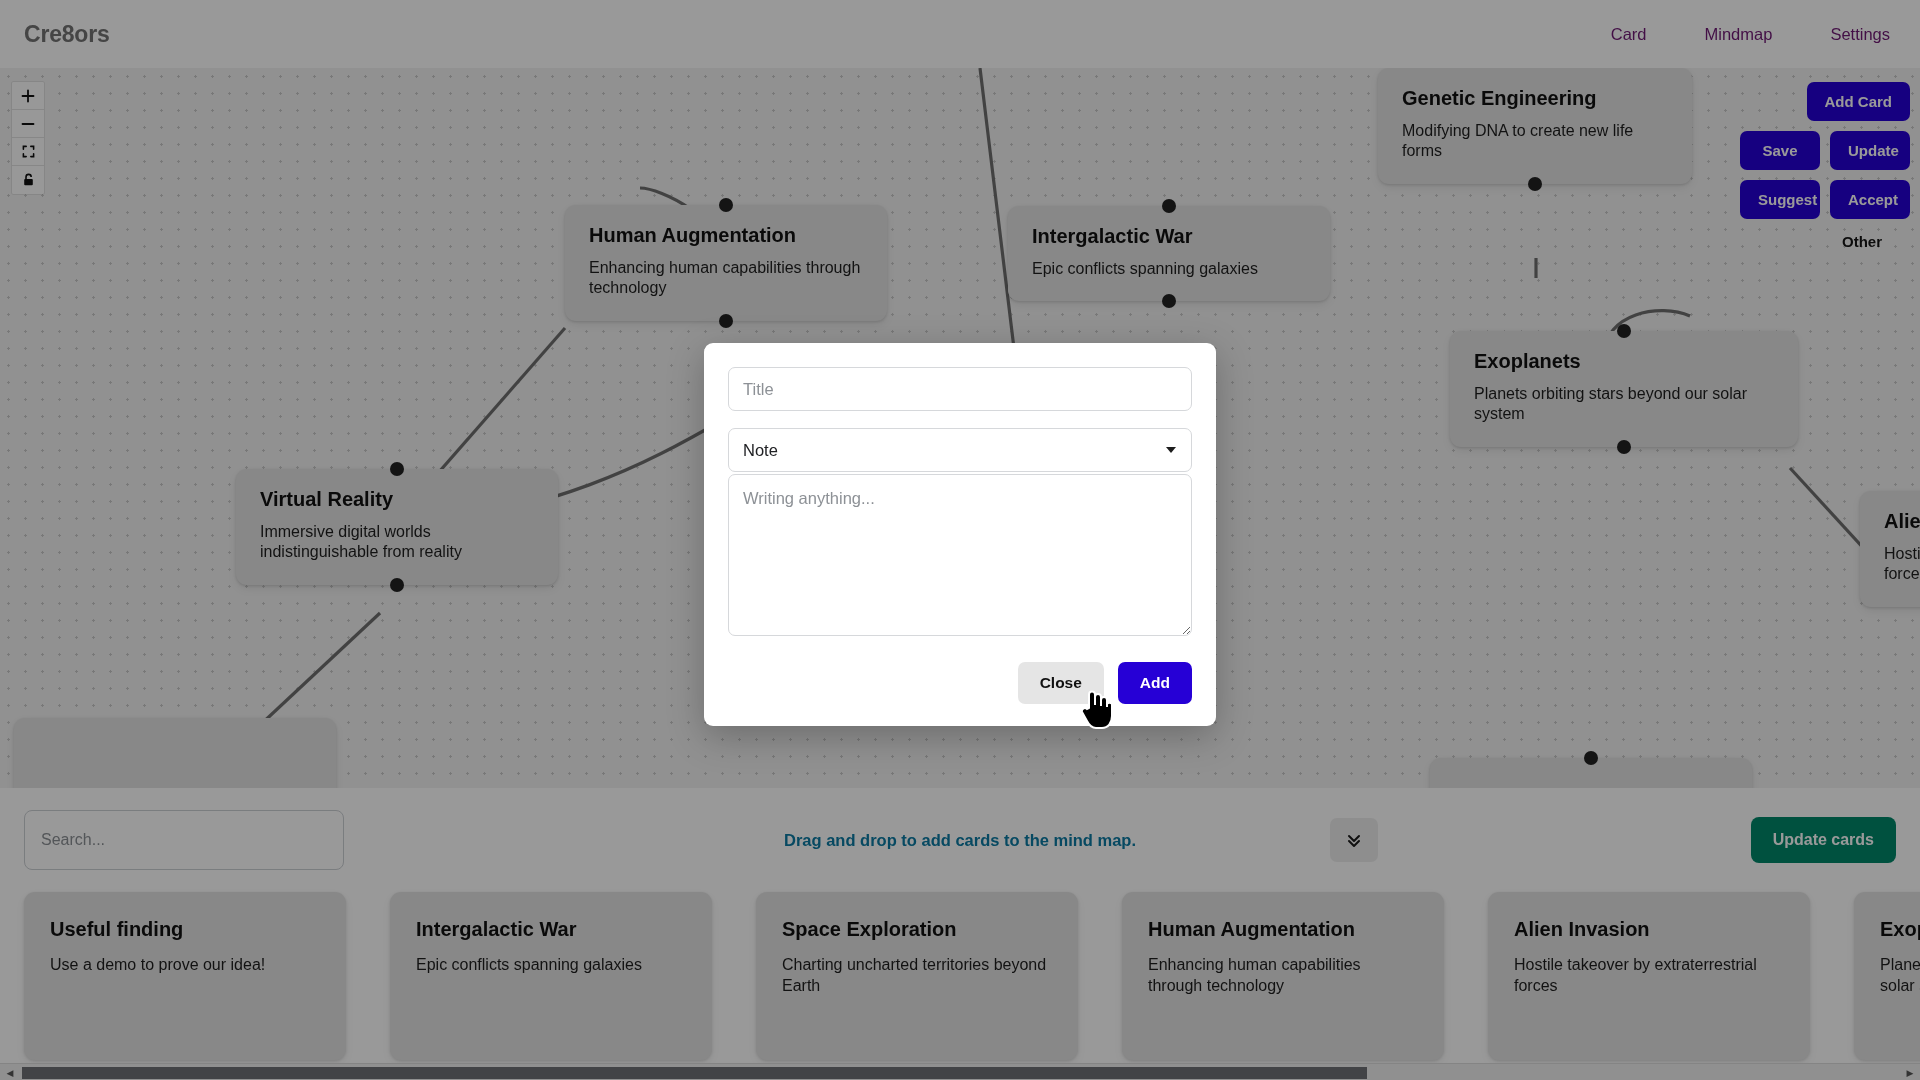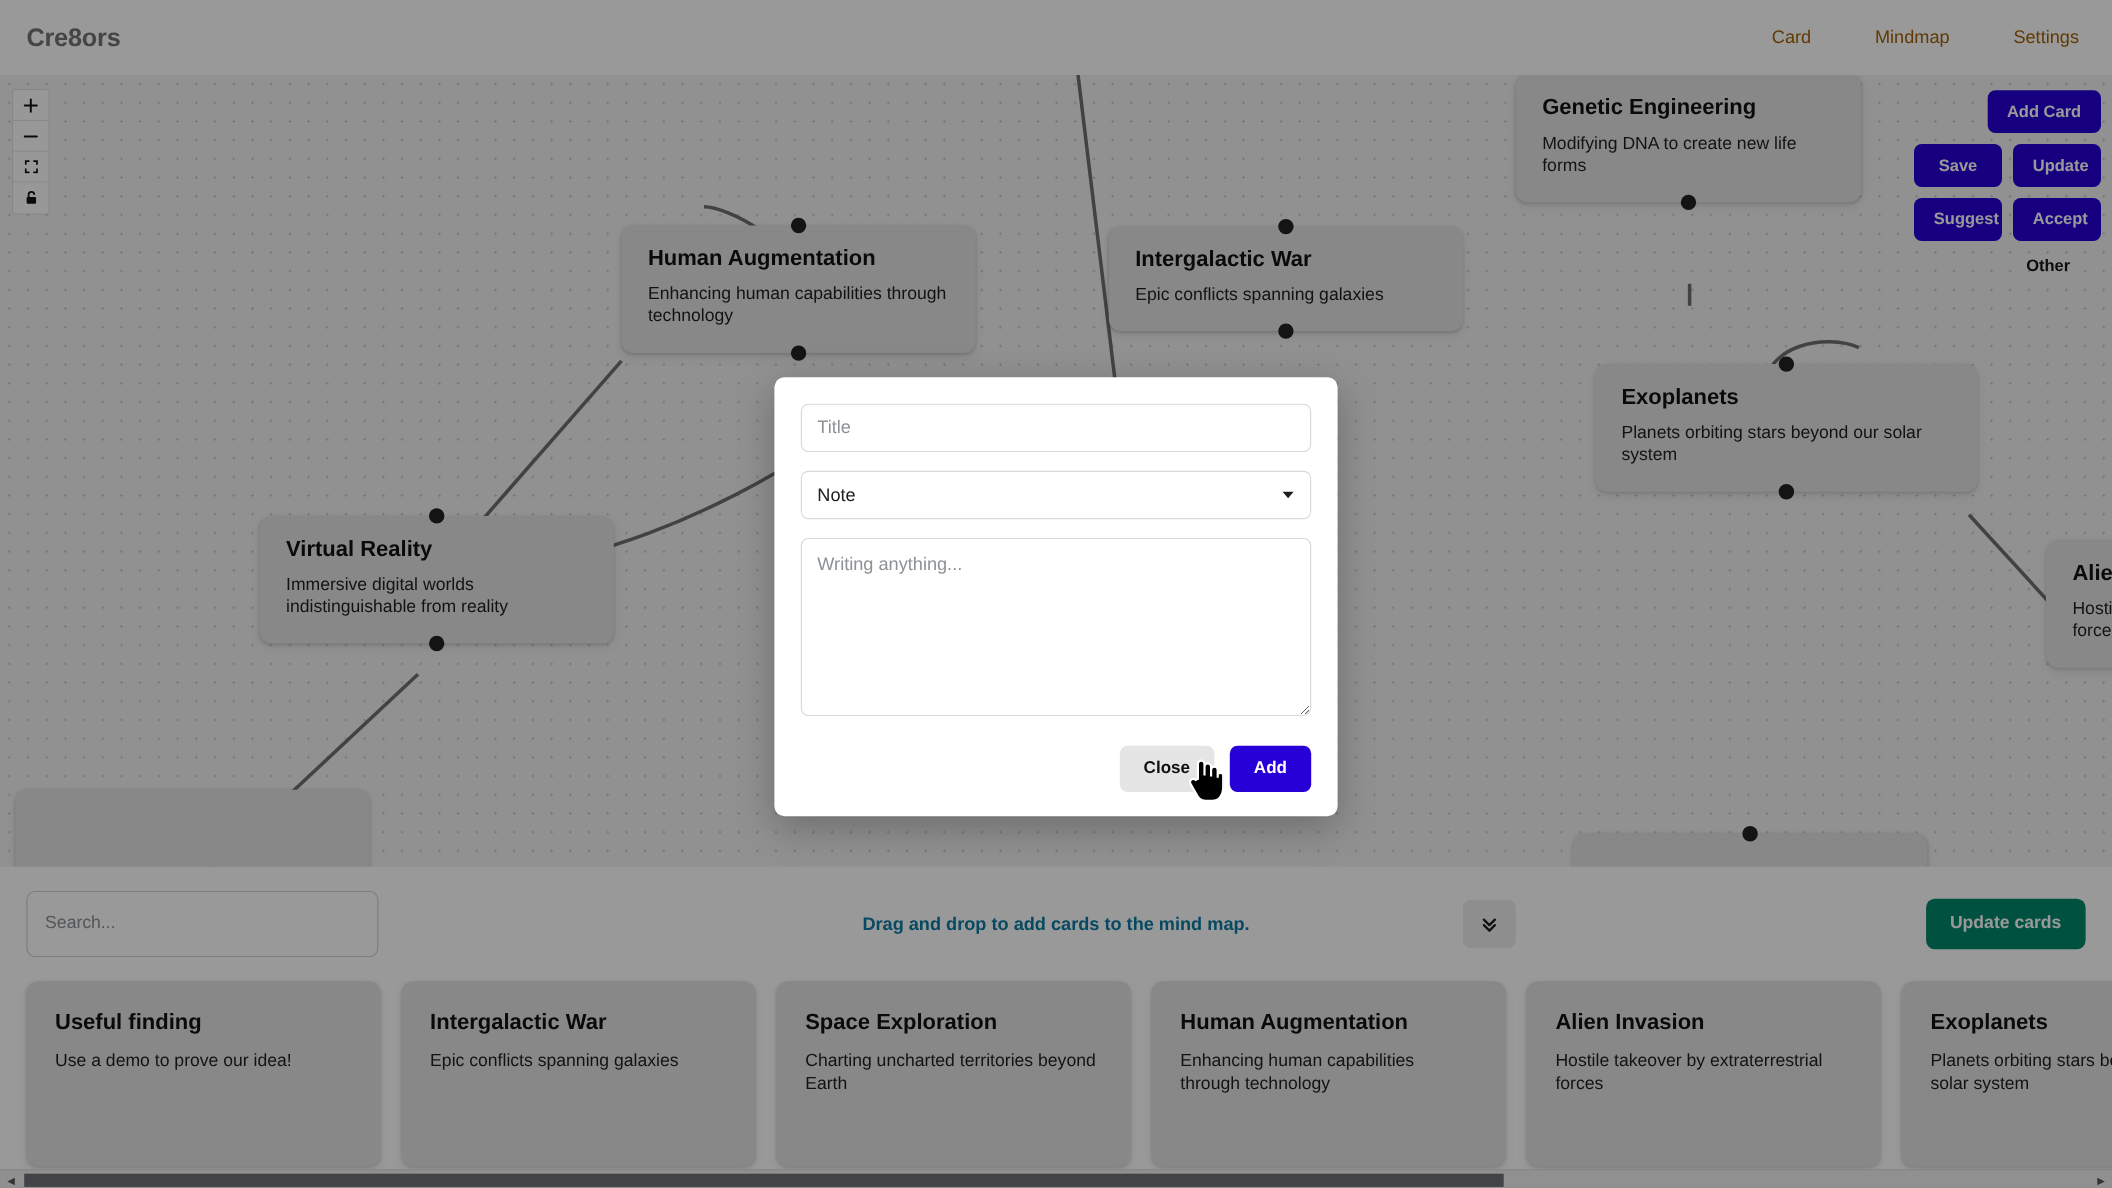--- a/index.html
+++ b/index.html
@@ -45,21 +45,21 @@
     text-align: center;
   }
   .nav {
     margin-left: auto;
     display: flex; align-items: center;
     gap: 58px;
     margin-right: 30px;
   }
   .nav-item {
     font-size: 16.5px;
-    color: #a16207;
+    color: #701a75;
     cursor: pointer;
     white-space: nowrap;
   }
 
   
   .canvas {
     position: absolute;
     top: 68px; left: 0;
     width: 1920px; height: 720px;
     background-color: #f2f2f2;
@@ -206,21 +206,21 @@
     padding: 14px 22px;
     cursor: pointer;
     font-family: "Liberation Sans", sans-serif;
     white-space: nowrap;
   }
 
   .tray-cards {
     position: relative;
     margin: 0 24px;
     display: flex;
-    gap: 19px;
+    gap: 44px;
     height: 168px;
   }
   .tray-card {
     flex: 0 0 322px;
     background: #e3e3e3;
     border-radius: 11px;
     box-shadow: 0 1px 3px rgba(0,0,0,0.13), 0 4px 10px rgba(0,0,0,0.06);
     padding: 26px 26px 0 26px;
     cursor: grab;
   }
@@ -272,21 +272,21 @@
     border-radius: 7px;
     background: #ffffff;
     font-family: "Liberation Sans", sans-serif;
     font-size: 16.5px;
     color: #202124;
     outline: none;
   }
   .field-title { height: 44px; padding: 0 14px; margin-bottom: 17px; }
   .field-title::placeholder { color: #8d9196; }
 
-  .select-wrap { position: relative; margin-bottom: 17px; }
+  .select-wrap { position: relative; margin-bottom: 2px; }
   .field-select {
     height: 44px; padding: 0 14px;
     appearance: none; -webkit-appearance: none;
     cursor: pointer;
   }
   .select-caret {
     position: absolute; right: 16px; top: 50%;
     transform: translateY(-50%);
     width: 0; height: 0;
     border-left: 5px solid transparent;

